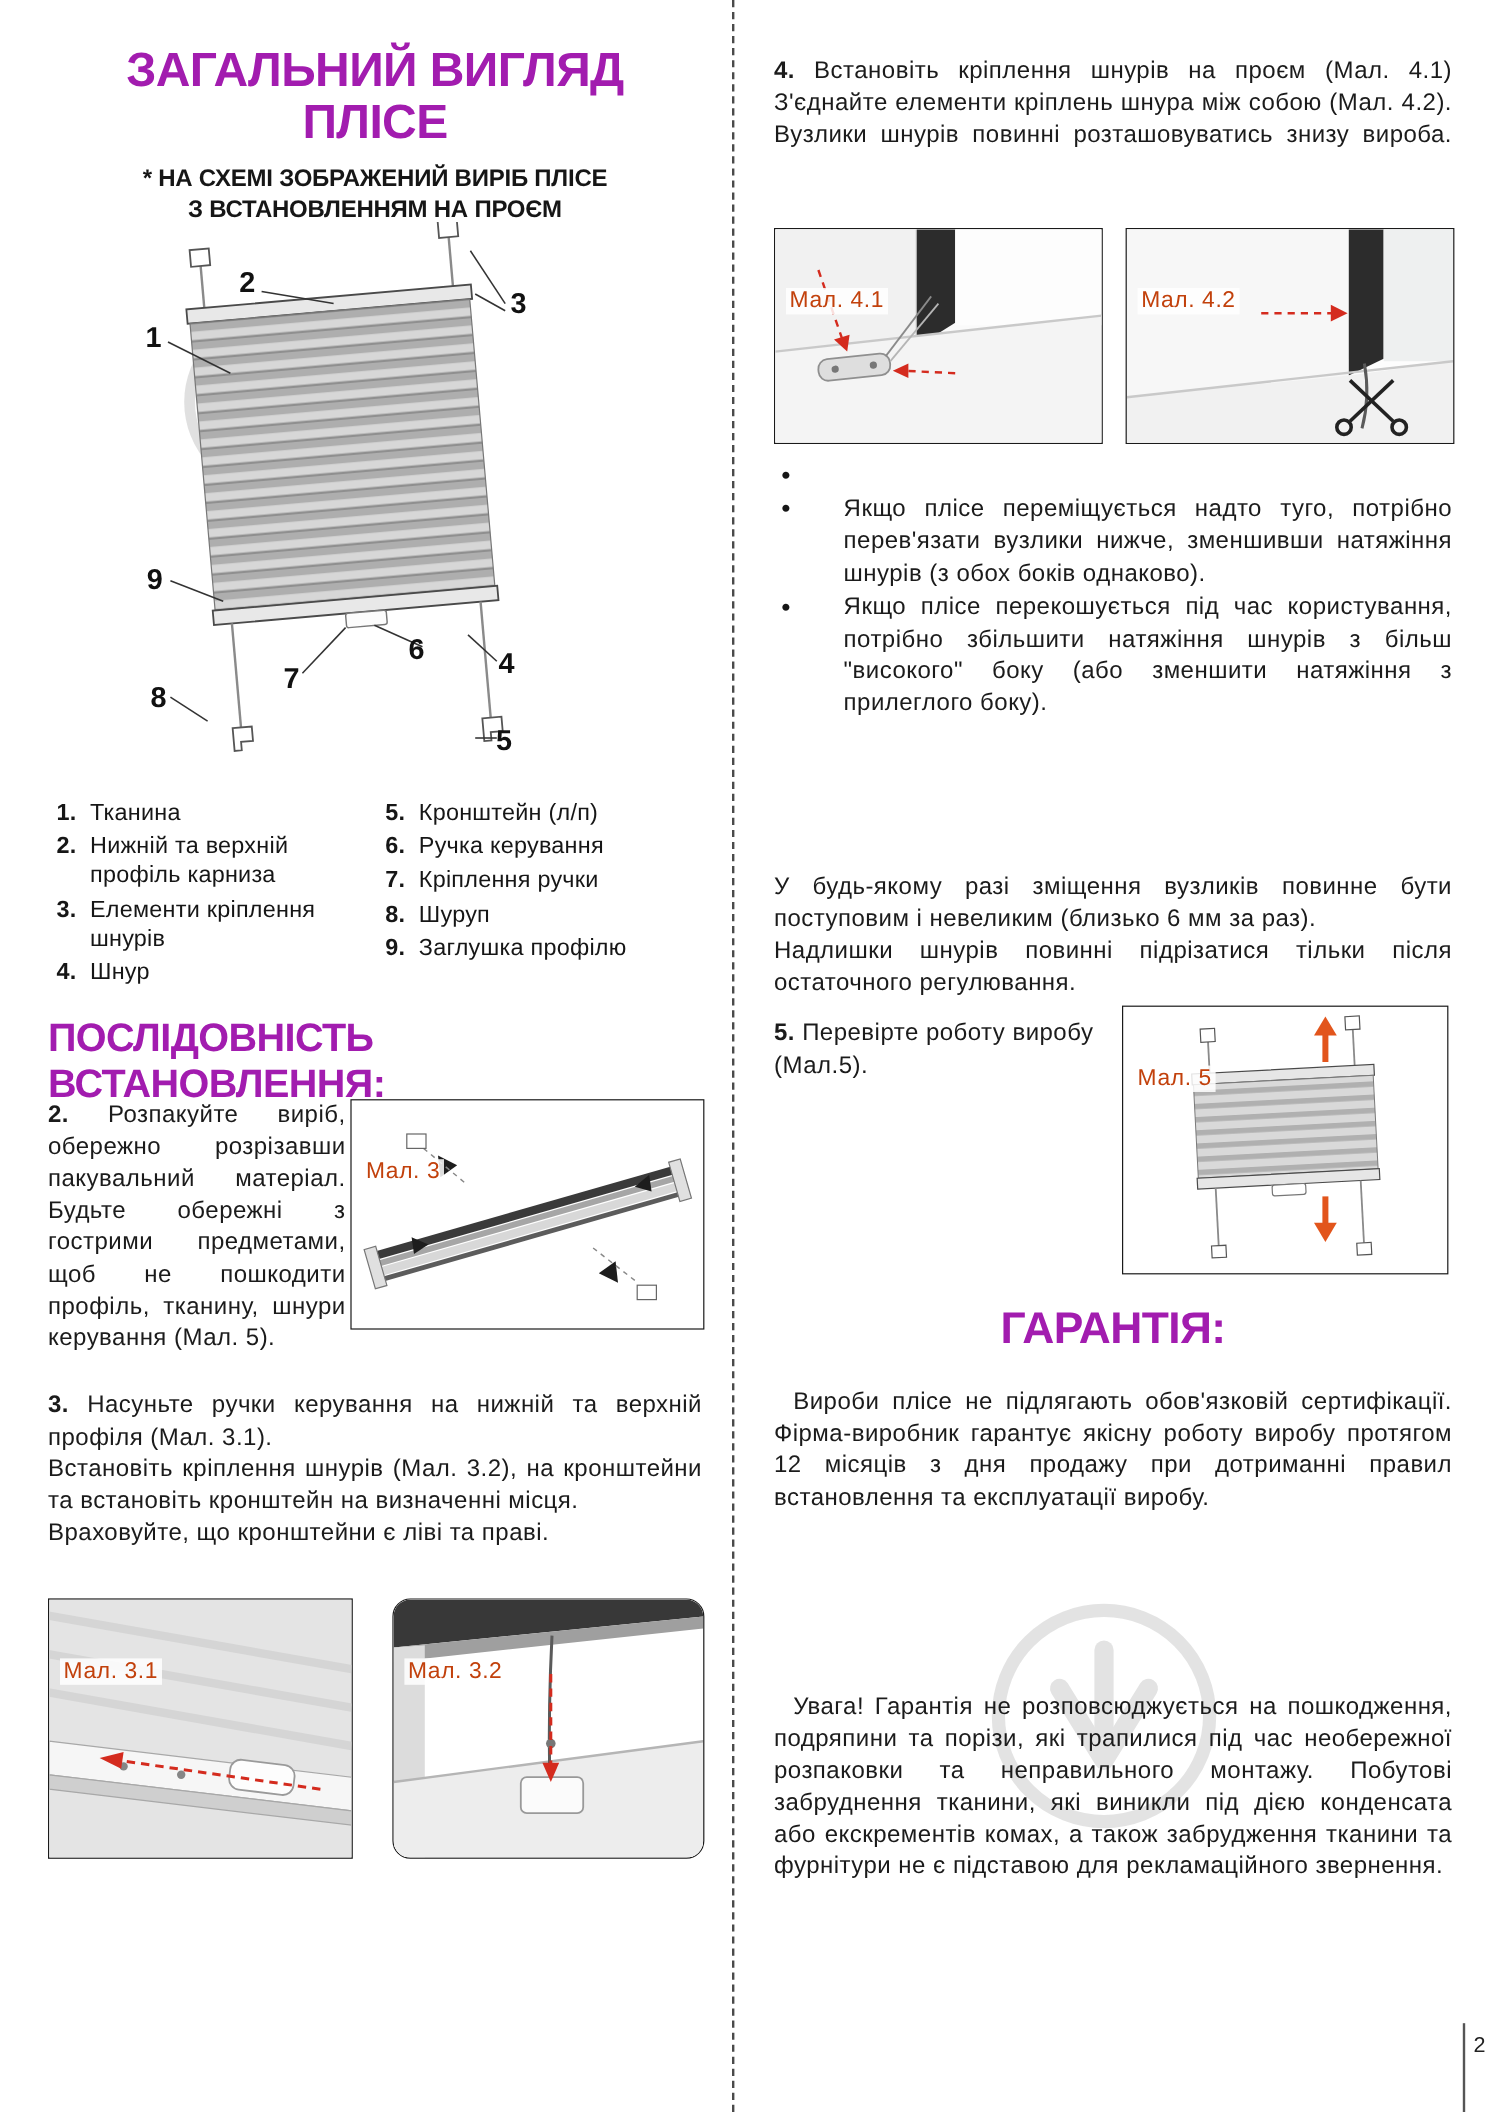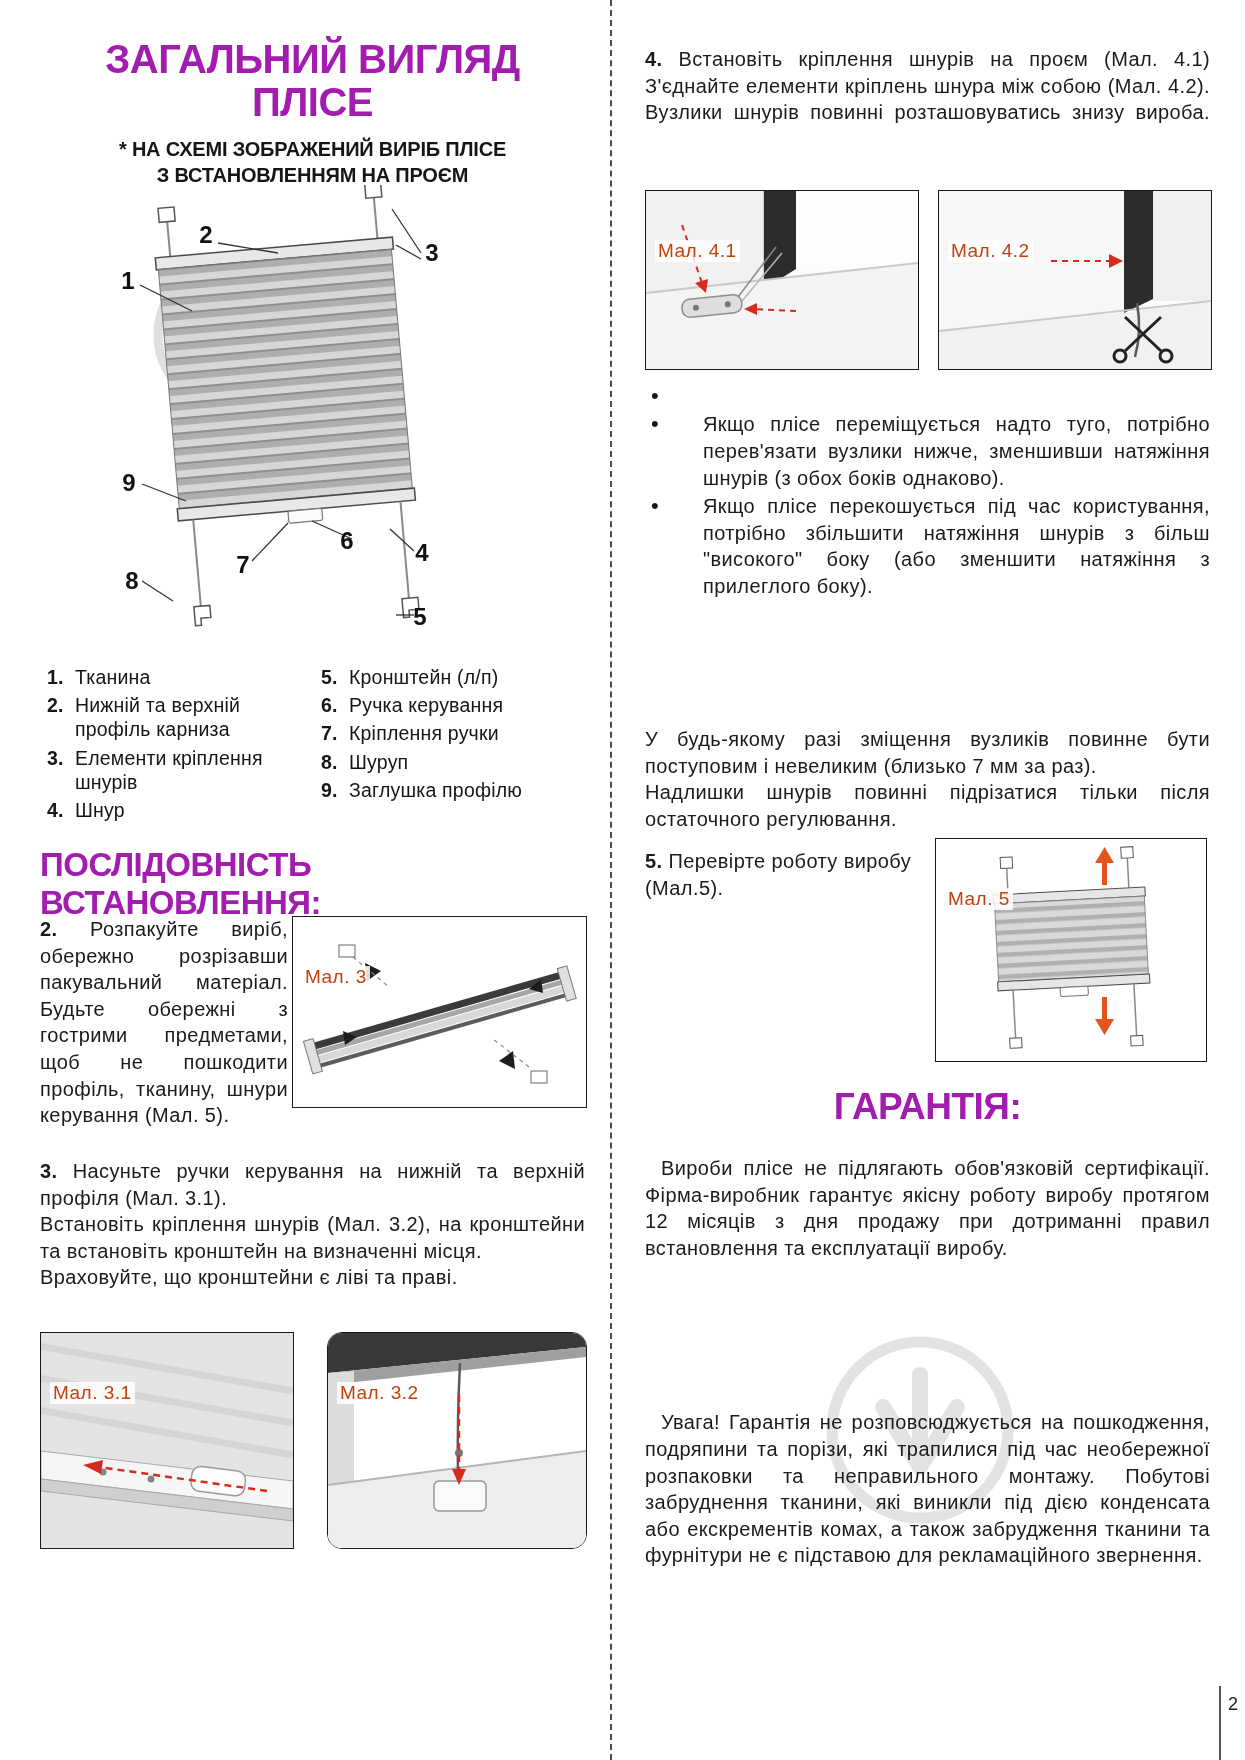--- a/index.html
+++ b/index.html
@@ -283,21 +283,21 @@
       <span class="bdot">•</span>
       <div class="btext body-text jt">Якщо плісе переміщується надто туго, потрібно перев'язати вузлики нижче, зменшивши натяжіння шнурів (з обох боків однаково).</div>
     </div>
     <div class="bullet">
       <span class="bdot">•</span>
       <div class="btext body-text jt">Якщо плісе перекошується під час користування, потрібно збільшити натяжіння шнурів з більш "високого" боку (або зменшити натяжіння з прилеглого боку).</div>
     </div>
   </div>
 
   <div class="abs body-text jt" style="left:645px;top:726px;width:565px;">
-    <div>У будь-якому разі зміщення вузликів повинне бути поступовим і невеликим (близько 7 мм за раз).</div>
+    <div>У будь-якому разі зміщення вузликів повинне бути поступовим і невеликим (близько 6 мм за раз).</div>
     <div>Надлишки шнурів повинні підрізатися тільки після остаточного регулювання.</div>
   </div>
 
   <div class="abs body-text" style="left:645px;top:848px;width:275px;">
     <span class="step-num">5.</span>
     <span>Перевірте роботу виробу (Мал.5).</span>
   </div>
 
   <div class="fig" style="left:935px;top:838px;width:270px;height:222px;">
     <span class="fig-label">Мал. 5</span>

